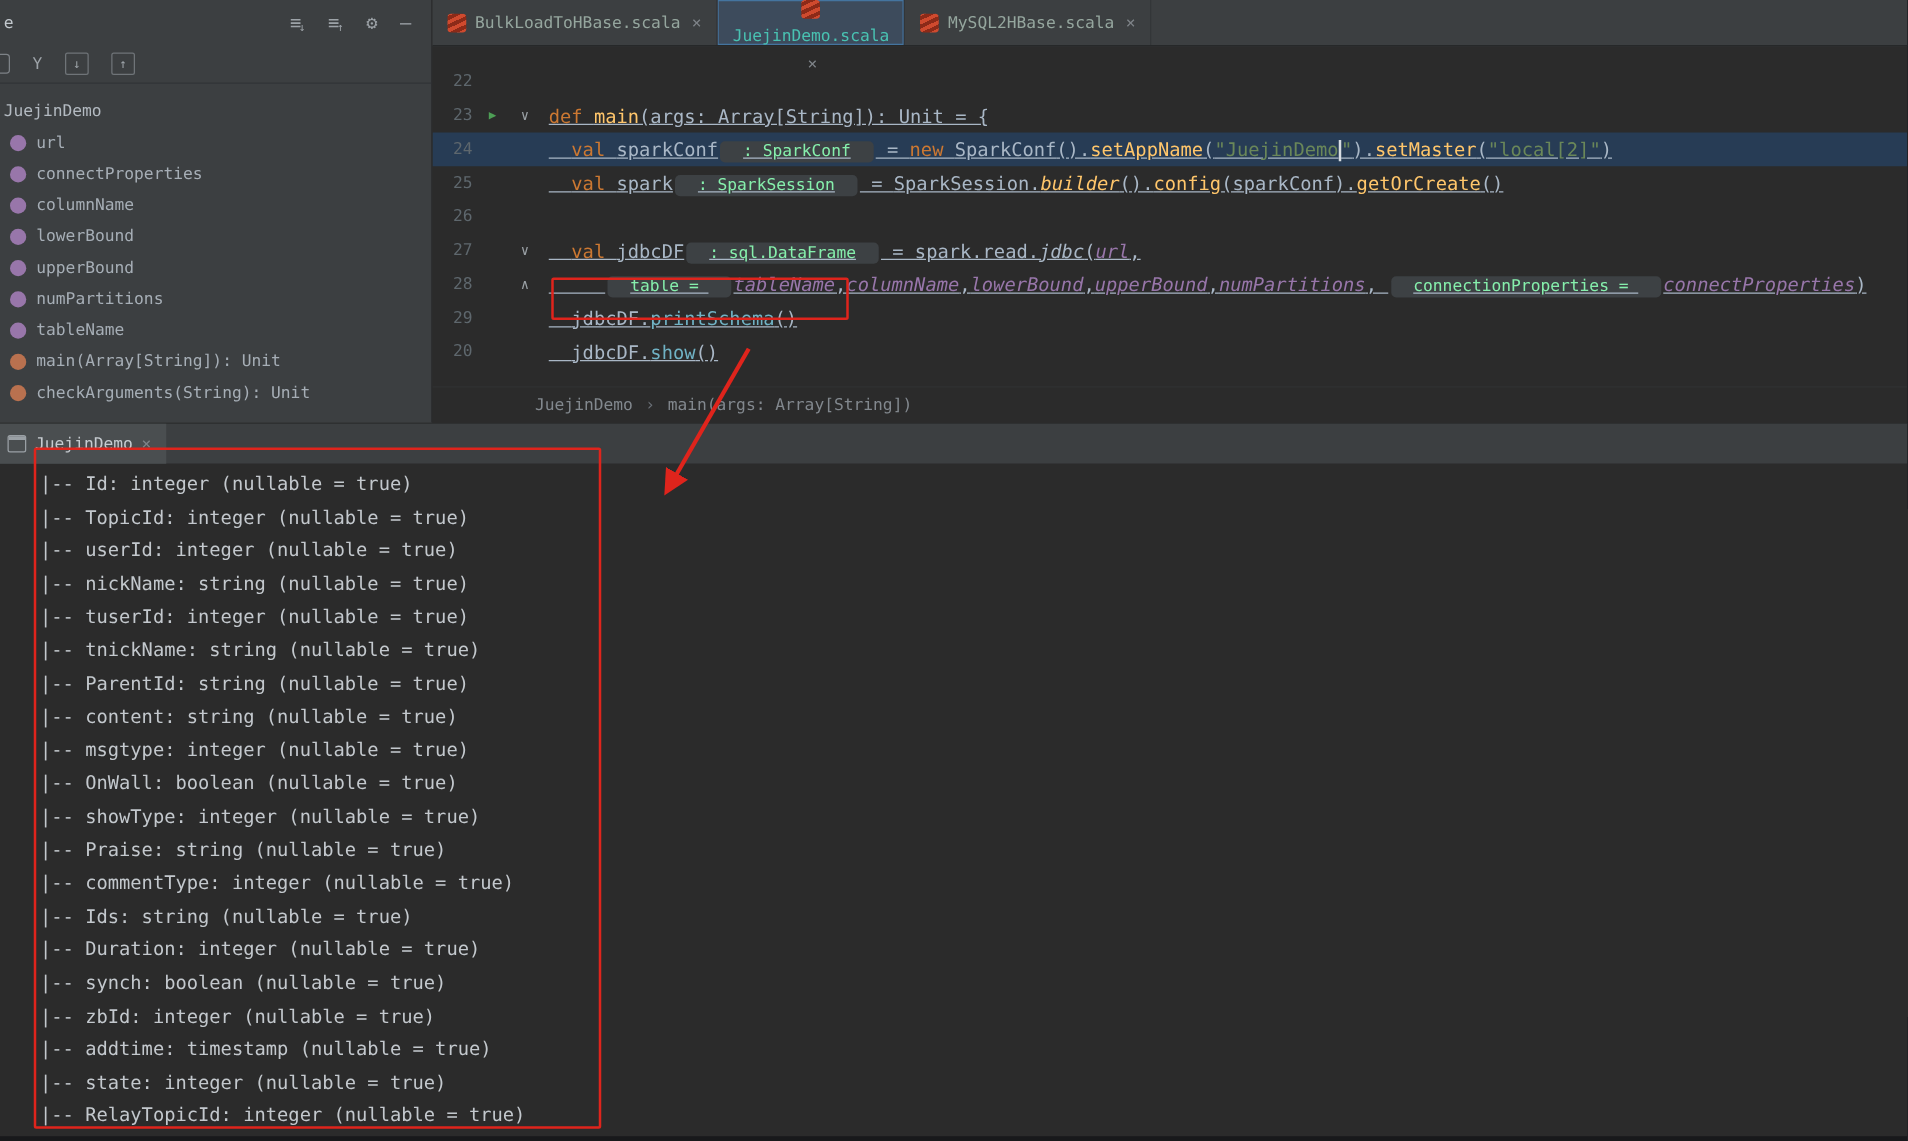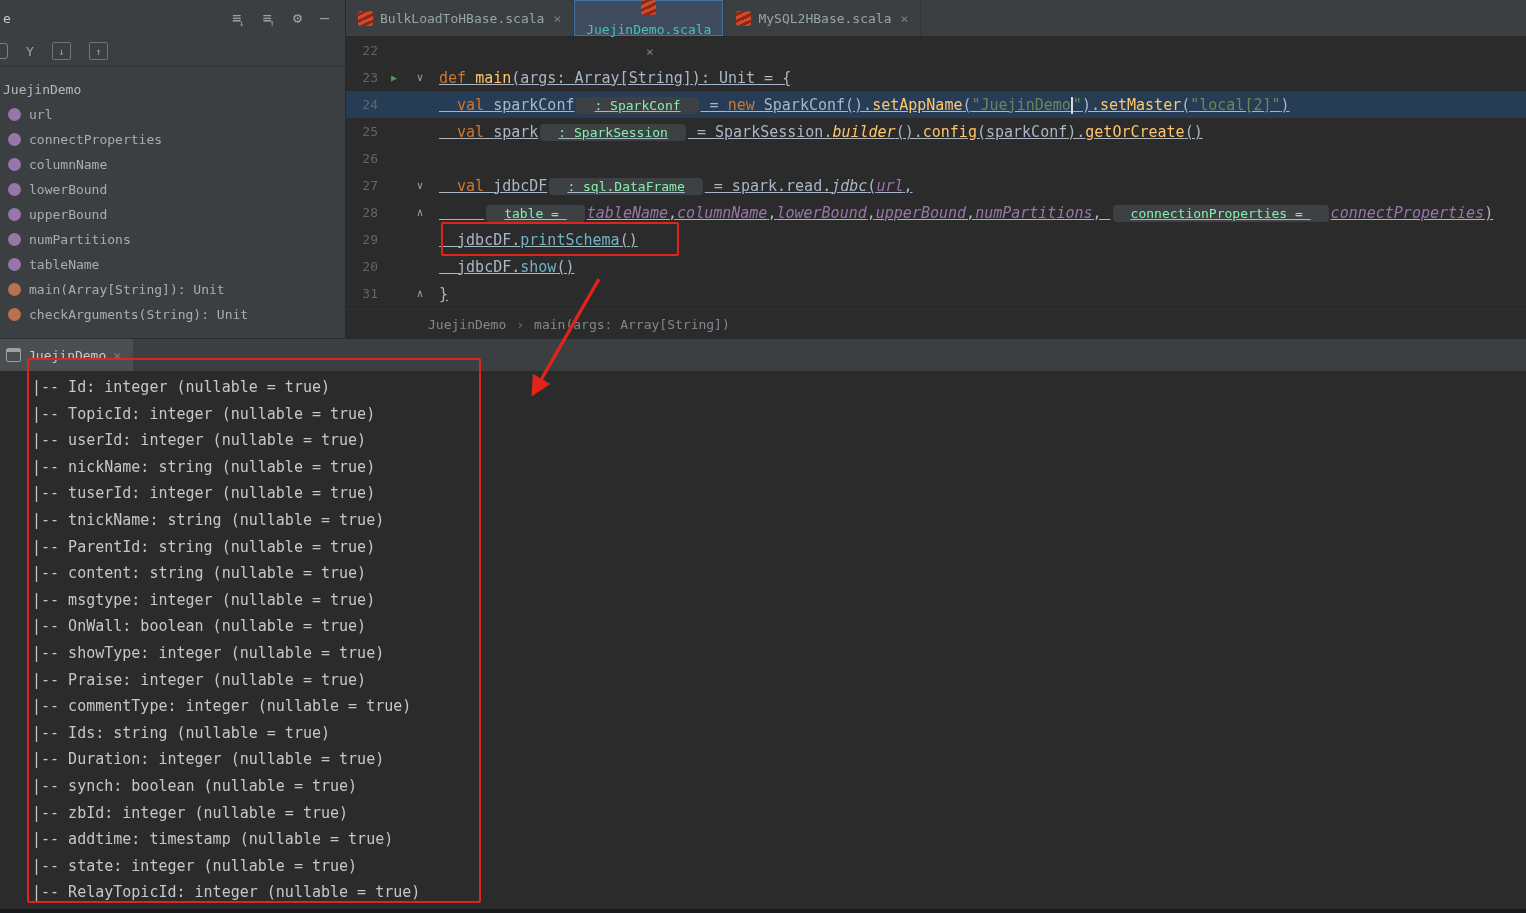--- a/index.html
+++ b/index.html
@@ -20,21 +20,21 @@
   .filtY{color:#9da3a8;font-size:13px;}
   .boxicon{width:17px;height:16px;border:1px solid #6f7478;border-radius:2px;display:flex;
            align-items:center;justify-content:center;font-size:10px;color:#9da3a8;}
   .tree{padding-top:10px;font-size:13px;}
   .titem{height:25px;display:flex;align-items:center;gap:8px;padding-left:8px;color:#a6aeb6;cursor:pointer;}
   .titem.root{padding-left:3px;color:#b3bac1;}
   .ticon{width:13px;height:13px;border-radius:50%;display:inline-block;flex:none;}
   .ticon.field{background:#9876aa;}
   .ticon.method{background:#b9714f;}
   
-  .editor-col{flex:1;min-width:0;display:flex;flex-direction:column;background:#2b2b2b;}
+  .editor-col{flex:1;min-width:0;display:flex;flex-direction:column;background:#2b2b2b;gap:15px;}
   .tabbar{height:36px;min-height:36px;background:#3c3f41;display:flex;align-items:stretch;
           border-bottom:1px solid #262829;}
   .tab{display:flex;align-items:center;gap:7px;padding:0 12px;font-size:13px;color:#95a69e;
        border-right:1px solid #333638;cursor:pointer;}
   .tab.active{background:#3d4b5c;box-shadow:inset 0 0 0 1px #44749f;color:#49c2b2;flex-direction:column;}
   .scala-ic{width:15px;height:15px;border-radius:3px;flex:none;
             background:repeating-linear-gradient(-25deg,#cf4a2e 0 3px,#8c2a18 3px 6px);}
   .tab .x{color:#7e8388;font-size:13px;margin-left:2px;}
   .editor-view{flex:1;overflow:hidden;font-size:15px;}
   .eline{height:27px;display:flex;align-items:center;white-space:pre;}
@@ -196,21 +196,21 @@
       <div class="cline">|-- TopicId: integer (nullable = true)</div>
       <div class="cline">|-- userId: integer (nullable = true)</div>
       <div class="cline">|-- nickName: string (nullable = true)</div>
       <div class="cline">|-- tuserId: integer (nullable = true)</div>
       <div class="cline">|-- tnickName: string (nullable = true)</div>
       <div class="cline">|-- ParentId: string (nullable = true)</div>
       <div class="cline">|-- content: string (nullable = true)</div>
       <div class="cline">|-- msgtype: integer (nullable = true)</div>
       <div class="cline">|-- OnWall: boolean (nullable = true)</div>
       <div class="cline">|-- showType: integer (nullable = true)</div>
-      <div class="cline">|-- Praise: integer (nullable = true)</div>
+      <div class="cline">|-- Praise: string (nullable = true)</div>
       <div class="cline">|-- commentType: integer (nullable = true)</div>
       <div class="cline">|-- Ids: string (nullable = true)</div>
       <div class="cline">|-- Duration: integer (nullable = true)</div>
       <div class="cline">|-- synch: boolean (nullable = true)</div>
       <div class="cline">|-- zbId: integer (nullable = true)</div>
       <div class="cline">|-- addtime: timestamp (nullable = true)</div>
       <div class="cline">|-- state: integer (nullable = true)</div>
       <div class="cline">|-- RelayTopicId: integer (nullable = true)</div>
     </div>
   <div class="bottom-strip"></div>

